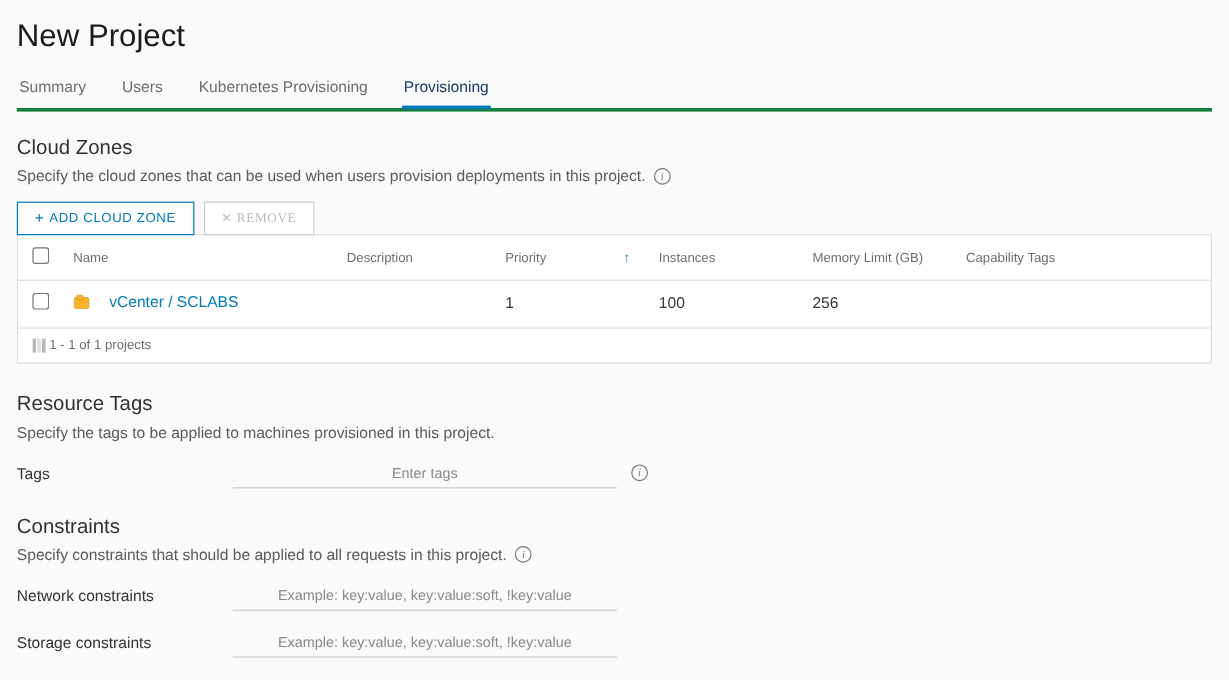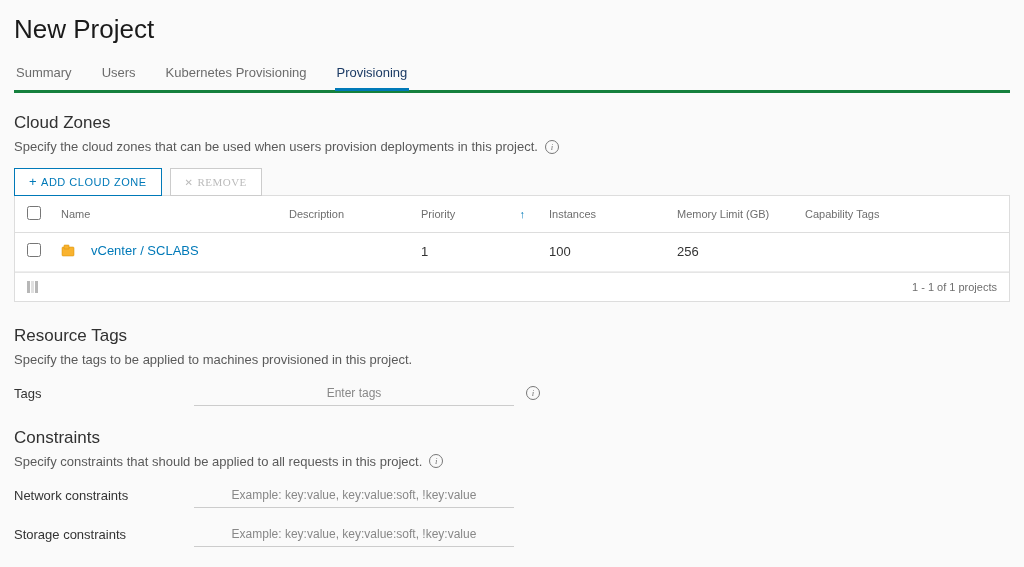--- a/index.html
+++ b/index.html
@@ -147,21 +147,20 @@
       height: 14px;
     }
     .vcenter-icon svg { display: block; }
     input[type="checkbox"] {
       width: 14px;
       height: 14px;
       margin: 0;
     }
     .tfoot {
       display: flex;
-      justify-content: space-between;
       align-items: center;
       padding: 8px 12px;
       font-size: 11px;
       color: #6e6e6e;
       border-top: 1px solid #e5e5e5;
     }
     .col-sel svg { display: block; opacity: 0.6; }
     .form-row {
       display: flex;
       align-items: center;

